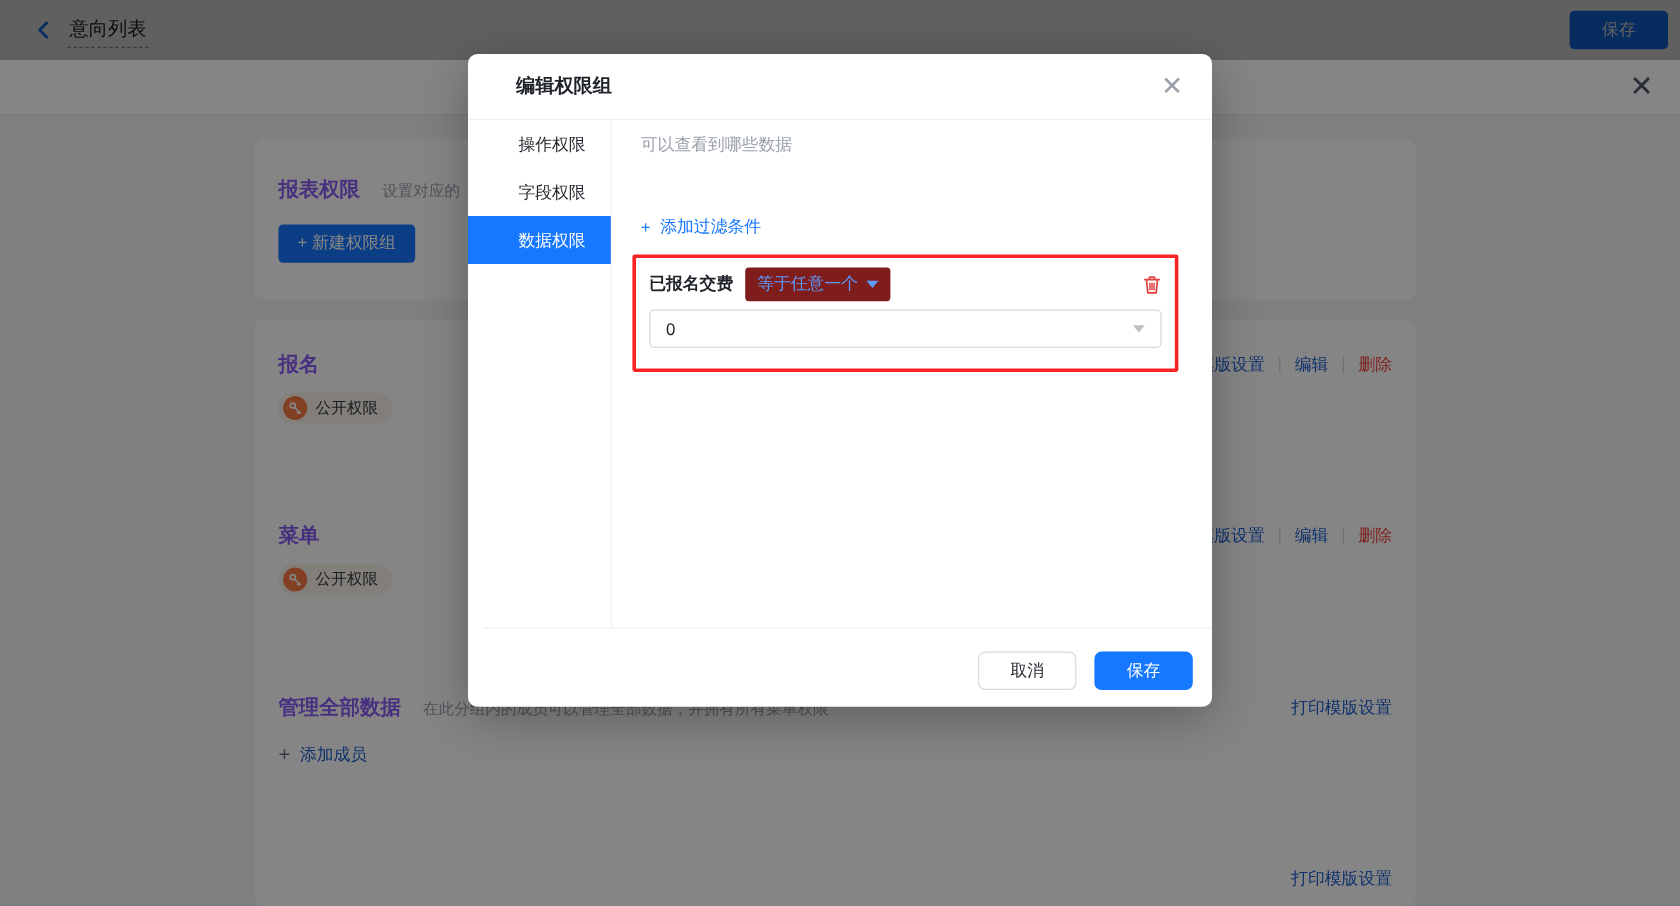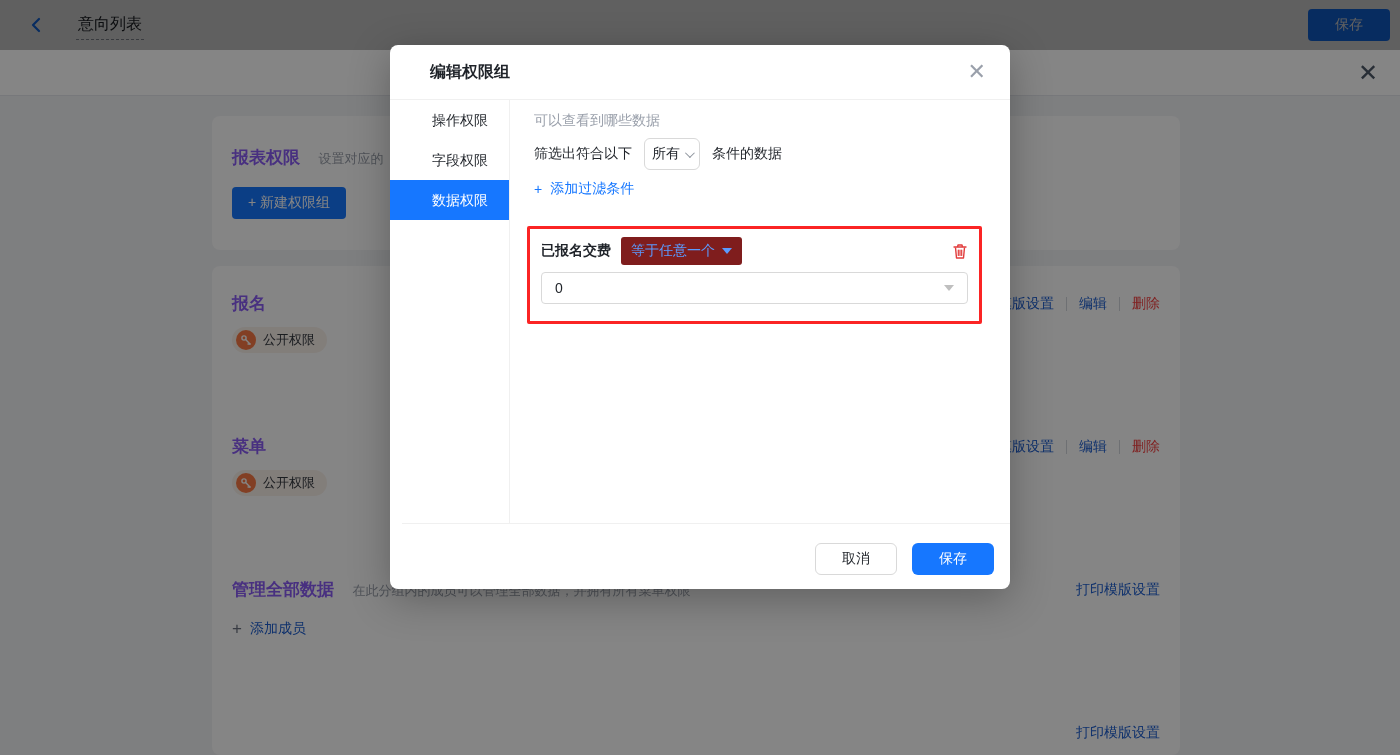--- a/index.html
+++ b/index.html
@@ -6,21 +6,21 @@
   html,body { width:1400px; height:755px; overflow:hidden;
     font-family:"Liberation Sans","DejaVu Sans",sans-serif; background:#f2f3f5; }
   .abs { position:absolute; }
 
   
   #stage { position:relative; width:1400px; height:755px; }
 
   .topbar { position:absolute; left:0; top:0; width:1400px; height:50px;
     background:#ffffff; display:flex; align-items:center; z-index:1; }
   .back-btn { margin-left:26px; width:22px; height:22px; display:flex; align-items:center; justify-content:center; cursor:pointer; }
-  .topbar-title { margin-left:28px; font-size:16px; color:#1f2329;
+  .topbar-title { margin-left:8px; font-size:16px; color:#1f2329;
     border-bottom:1px dashed #9aa0aa; padding:3px 2px 4px; }
   .topbar-save { position:absolute; right:10px; top:9px; width:82px; height:32px;
     background:#1677ff; color:#fff; font-size:14px; border:none; border-radius:4px; cursor:pointer; }
 
   .sheet-header { position:absolute; left:0; top:50px; width:1400px; height:46px;
     background:#ffffff; border-bottom:1px solid #e5e6eb; z-index:1; }
   .sheet-close { position:absolute; right:22px; top:7px; font-size:24px; color:#4e5969; cursor:pointer; line-height:32px; }
 
   .page-body { position:absolute; left:0; top:96px; width:1400px; height:659px; background:#f2f3f5; z-index:1; }
 
@@ -73,21 +73,21 @@
   .hint-text { position:absolute; left:24px; top:12px; font-size:14px; color:#9aa0ab; }
   .filter-line { position:absolute; left:24px; top:38px; height:32px;
     display:flex; align-items:center; gap:12px; font-size:14px; color:#1f2329; }
   .mini-select { width:56px; height:32px; border:1px solid #d9d9d9; border-radius:6px;
     display:flex; align-items:center; justify-content:center; gap:5px; font-size:14px; color:#1f2329; cursor:pointer; }
   .chev-down { width:7px; height:7px; border-right:1.5px solid #8f959e; border-bottom:1.5px solid #8f959e;
     transform:rotate(45deg) translateY(-2px); }
   .add-cond { position:absolute; left:24px; top:80px; font-size:14px; color:#1677ff;
     display:flex; align-items:center; gap:8px; cursor:pointer; }
 
-  .cond-box { position:absolute; left:17px; top:126px; width:455px; height:98px;
+  .cond-box { position:absolute; left:17px; top:112px; width:455px; height:98px;
     border:3px solid #fb2424; border-radius:2px; padding:8px 11px; background:#fff; }
   .cond-row1 { display:flex; align-items:center; height:28px; }
   .cond-field { font-size:14px; font-weight:700; color:#1f2329; }
   .op-chip { margin-left:10px; background:#7f1d1d; border-radius:3px; height:28px;
     padding:0 10px; display:flex; align-items:center; gap:7px; cursor:pointer; }
   .op-chip .op-label { font-size:14px; color:#5b9bff; }
   .tri-down { width:0; height:0; border-left:5px solid transparent; border-right:5px solid transparent;
     border-top:6px solid #5b9bff; }
   .trash { margin-left:auto; cursor:pointer; display:flex; }
   .value-select { margin-top:7px; height:32px; border:1px solid #d9d9d9; border-radius:4px;
@@ -196,28 +196,20 @@
     <div class="modal-body">
       <div class="side-tabs">
         <div class="side-tab">操作权限</div>
         <div class="side-tab">字段权限</div>
         <div class="side-tab active">数据权限</div>
       </div>
 
       <div class="tab-content">
         <div class="hint-text">可以查看到哪些数据</div>
 
-        <div class="filter-line">
-          <span>筛选出符合以下</span>
-          <span class="mini-select">
-            <span>所有</span>
-            <span class="chev-down"></span>
-          </span>
-          <span>条件的数据</span>
-        </div>
 
         <div class="add-cond">
           <span>+</span>
           <span>添加过滤条件</span>
         </div>
 
         <div class="cond-box">
           <div class="cond-row1">
             <span class="cond-field">已报名交费</span>
             <span class="op-chip">

